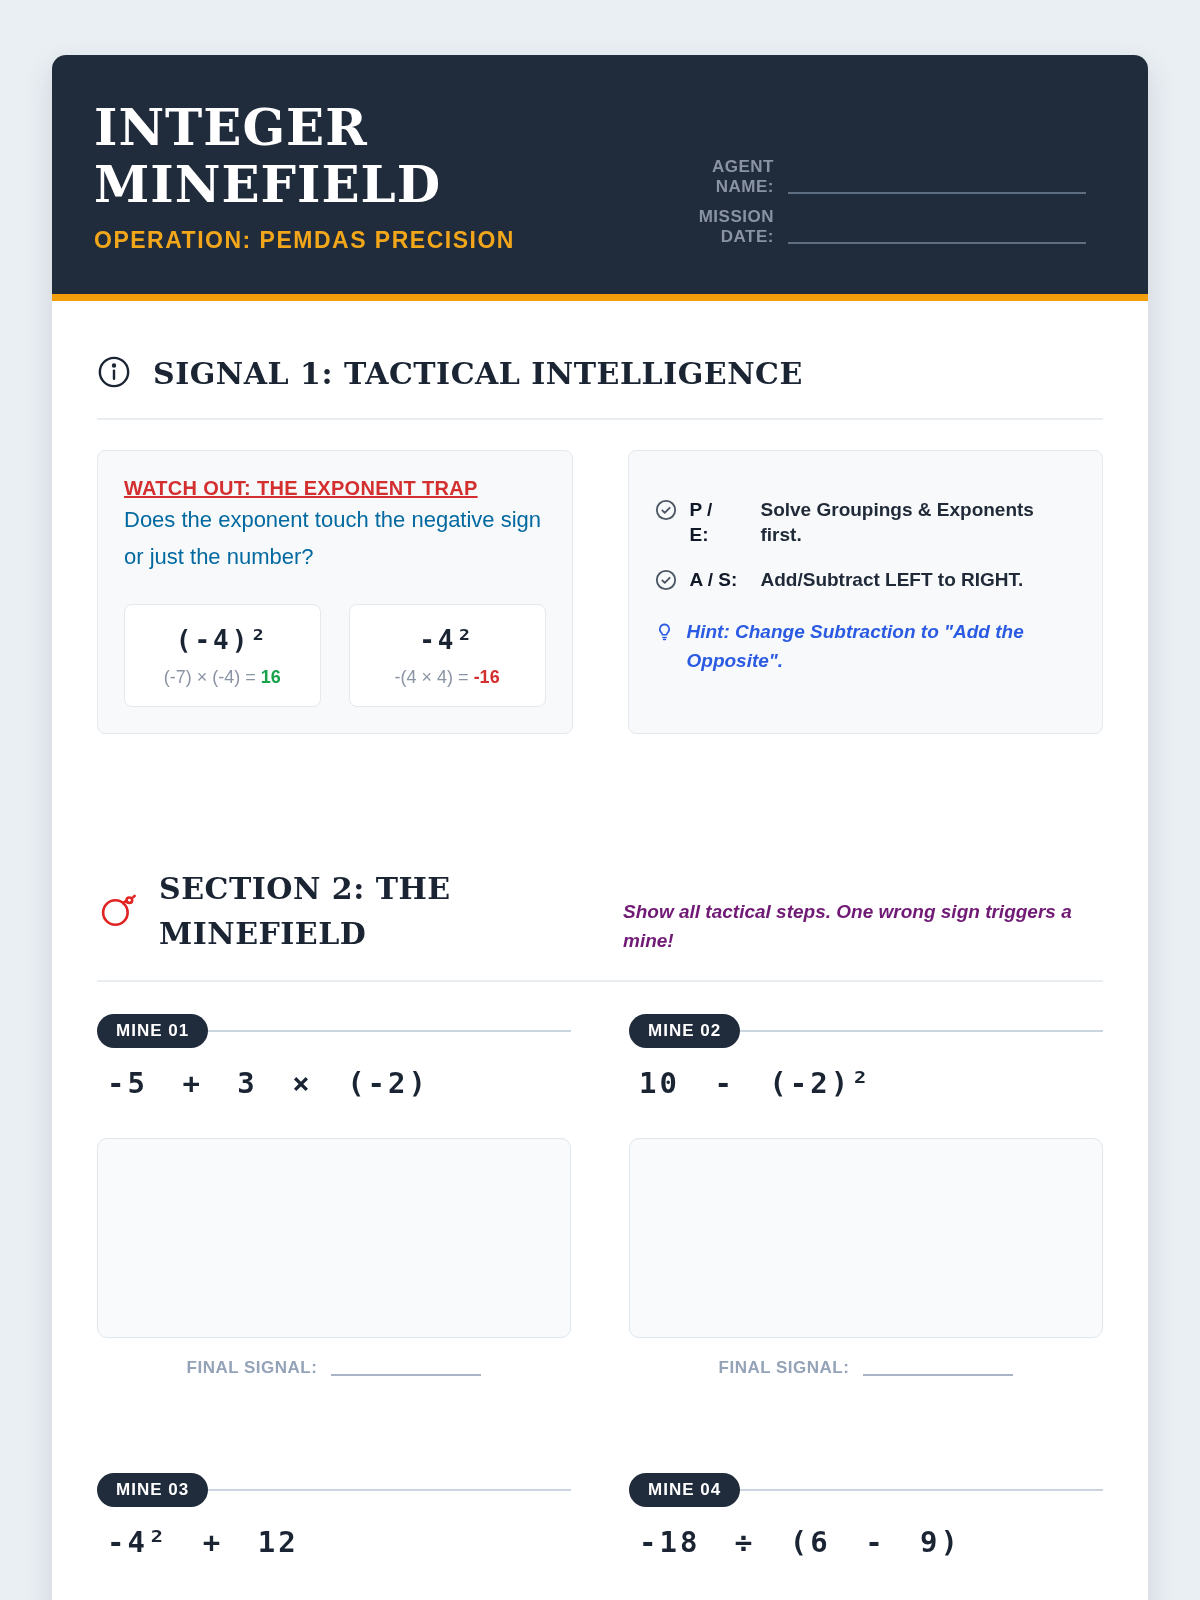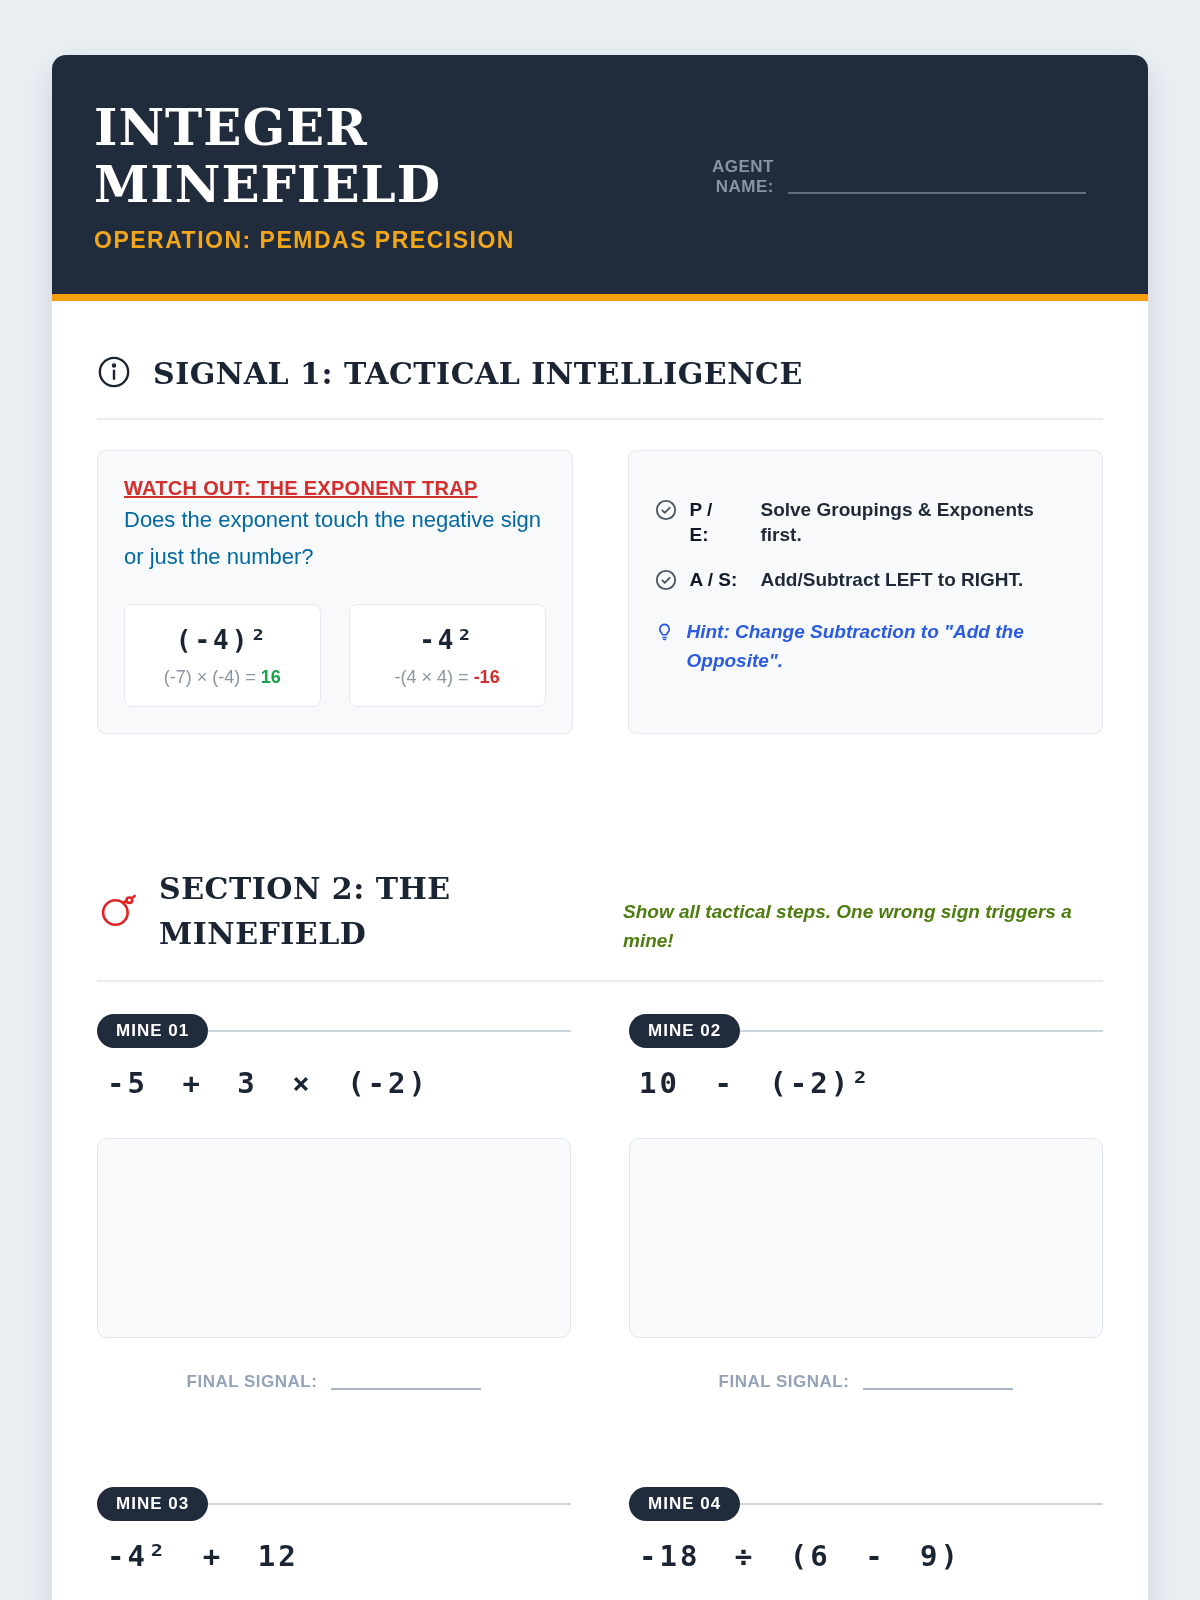--- a/index.html
+++ b/index.html
@@ -69,53 +69,58 @@
           color:#2B5BE2; font-style:italic; font-weight:bold; font-size:19px; line-height:1.5; }
   .hint .icon { flex-shrink:0; margin-top:3px; }
 
   
   .sec2-head {
     margin-top:132px; display:flex; justify-content:space-between; align-items:flex-end;
     padding-bottom:24px; border-bottom:2px solid #E8EDF2;
   }
   .sec2-left { display:flex; align-items:flex-start; gap:20px; }
   .sec2-left .icon { margin-top:22px; }
-  .note { width:480px; color:#4d7c0f; font-style:italic; font-weight:bold; font-size:19px; line-height:1.55; margin-top:10px; }
+  .note { width:480px; color:#701a75; font-style:italic; font-weight:bold; font-size:19px; line-height:1.55; margin-top:10px; }
 
   .mines-grid { display:grid; grid-template-columns:1fr 1fr; column-gap:58px; row-gap:95px; margin-top:32px; }
   .mine-head { display:flex; align-items:center; }
   .badge {
     background:#202B3C; color:#FFFFFF; font-weight:bold; font-size:17px;
     letter-spacing:1px; padding:7px 19px; border-radius:999px; white-space:nowrap;
   }
   .mine-line { flex:1; border-bottom:2px solid #CBD5E0; }
   .problem {
     margin-top:18px; margin-left:10px;
     font-family:"DejaVu Sans Mono", monospace; font-weight:bold;
     font-size:29px; color:#1A2433; letter-spacing:3px; word-spacing:14px;
   }
   .workbox { margin-top:38px; height:200px; background:#F8FAFC; border:1.5px solid #DFE6EE; border-radius:10px; }
-  .final-row { margin-top:34px; display:flex; justify-content:center; gap:14px; }
+  .final-row { margin-top:20px; display:flex; justify-content:center; gap:14px; }
   .final-label { color:#94A3B8; font-weight:bold; font-size:17px; letter-spacing:.5px; }
   .final-line { width:150px; border-bottom:2px solid #A9B5C5; margin-bottom:2px; }
 </style>
 </head>
 <body>
 
 <div class="sheet">
 
   <div class="masthead">
     <div>
       <h1 class="title"><span>INTEGER</span><br><span>MINEFIELD</span></h1>
       <div class="subtitle">OPERATION: PEMDAS PRECISION</div>
     </div>
     <div class="fields">
       <div class="field-row">
         <div class="field-label">AGENT
 NAME:</div>
+        <div class="field-line"></div>
+      </div>
+      <div class="field-row">
+        <div class="field-label">MISSION
+DATE:</div>
         <div class="field-line"></div>
       </div>
     </div>
   </div>
 
   <div class="content">
 
     <div class="sec-head">
       <span class="icon">
         <svg width="34" height="34" viewBox="0 0 24 24" fill="none" stroke="#1A2433" stroke-width="1.7" stroke-linecap="round">

